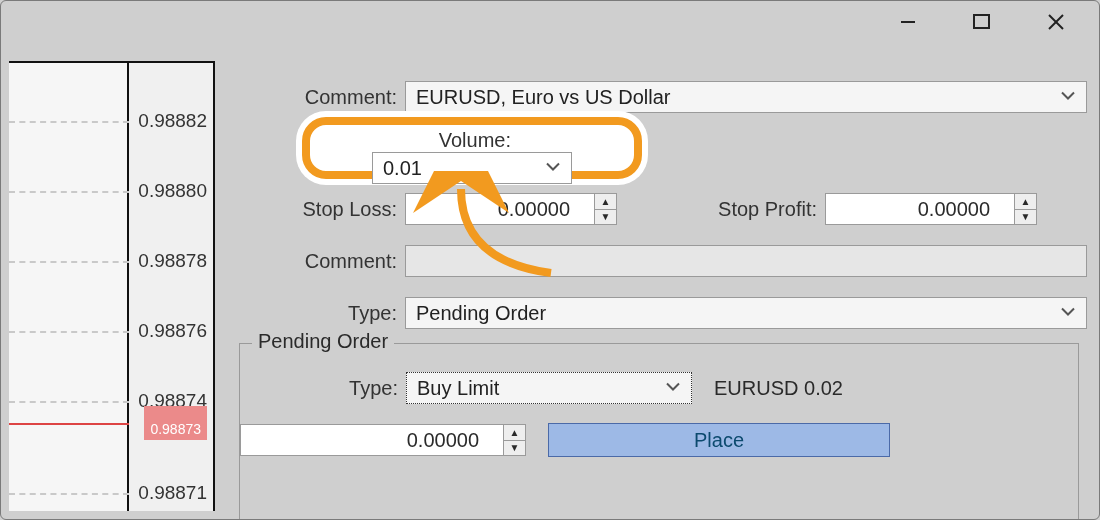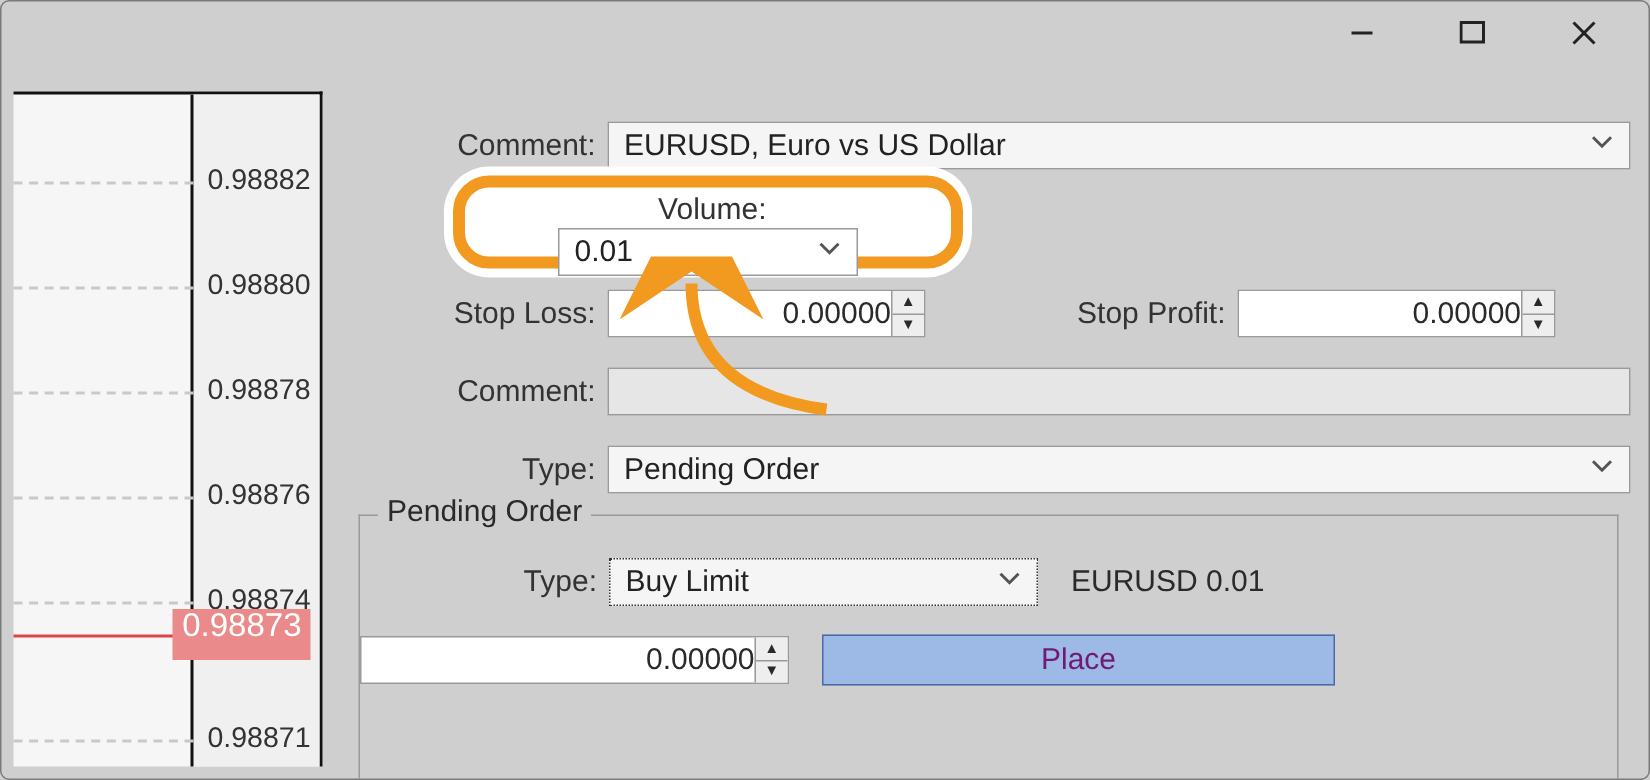--- a/index.html
+++ b/index.html
@@ -77,24 +77,24 @@
   }
   .chart .redline {
     position: absolute;
     left: 0; width: 120px;
     height: 0;
     border-top: 2px solid #d44;
   }
   .chart .redlabel {
     position: absolute;
     right: 6px;
-    padding: 0 6px;
+    padding: 12px 6px;
     height: 34px;
     line-height: 22px;
-    font-size: 22px;
+    font-size: 14px;
     color: #fff;
     background: #eb8a8a;
     transform: translateY(-50%);
   }
 
   
   .form {
     position: absolute;
     left: 238px;
     top: 70px;
@@ -130,21 +130,21 @@
   }
   .numbox {
     height: 32px;
     border: 1px solid #9a9a9a;
     background: #fff;
     display: flex;
     align-items: stretch;
   }
   .numbox .val {
     flex: 1;
-    padding: 0 0;
+    padding: 0 24px;
     text-align: right;
     display: flex;
     align-items: center;
     justify-content: flex-end;
   }
   .numbox .spin {
     width: 22px;
     border-left: 1px solid #9a9a9a;
     display: flex;
     flex-direction: column;
@@ -182,21 +182,21 @@
   .dotted {
     border: 1px dotted #333;
   }
   .place-btn {
     height: 34px;
     background: #9db9e6;
     border: 1px solid #4b6aa8;
     display: flex;
     align-items: center;
     justify-content: center;
-    color: #701a75;
+    color: #0c4a6e;
   }
 
   
   .hl-outer {
     position: absolute;
     border-radius: 30px;
     background: #fff;
   }
   .hl-ring {
     position: absolute;
@@ -324,21 +324,21 @@
       <div class="lbl" style="width:166px">Type:</div>
       <div class="select dotted" style="width:286px;background:#f5f5f5">
         <span>Buy Limit</span>
         <span class="chev">
           <svg width="16" height="16">
               <polyline points="2,5 8,11 14,5" fill="none" stroke="#555" stroke-width="2"></polyline>
             </svg>
         </span>
       </div>
       <div style="width:22px"></div>
-      <div>EURUSD 0.01</div>
+      <div>EURUSD 0.02</div>
     </div>
 
     <div class="row" style="padding-left:0">
       <div class="numbox" style="width:286px">
         <div class="val">0.00000</div>
         <div class="spin">
             <div>▲</div>
             <div>▼</div>
           </div>
       </div>

